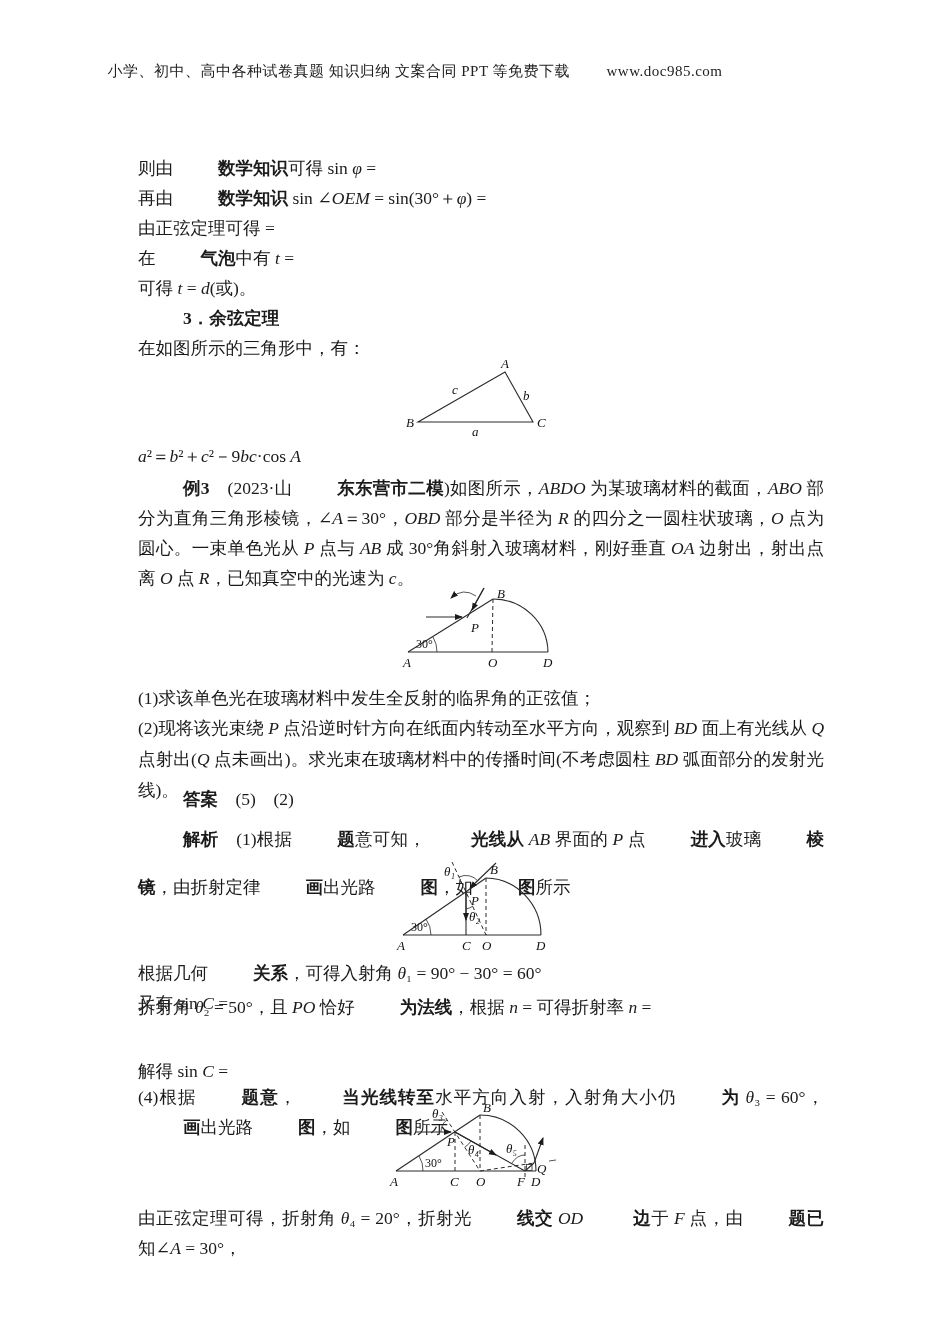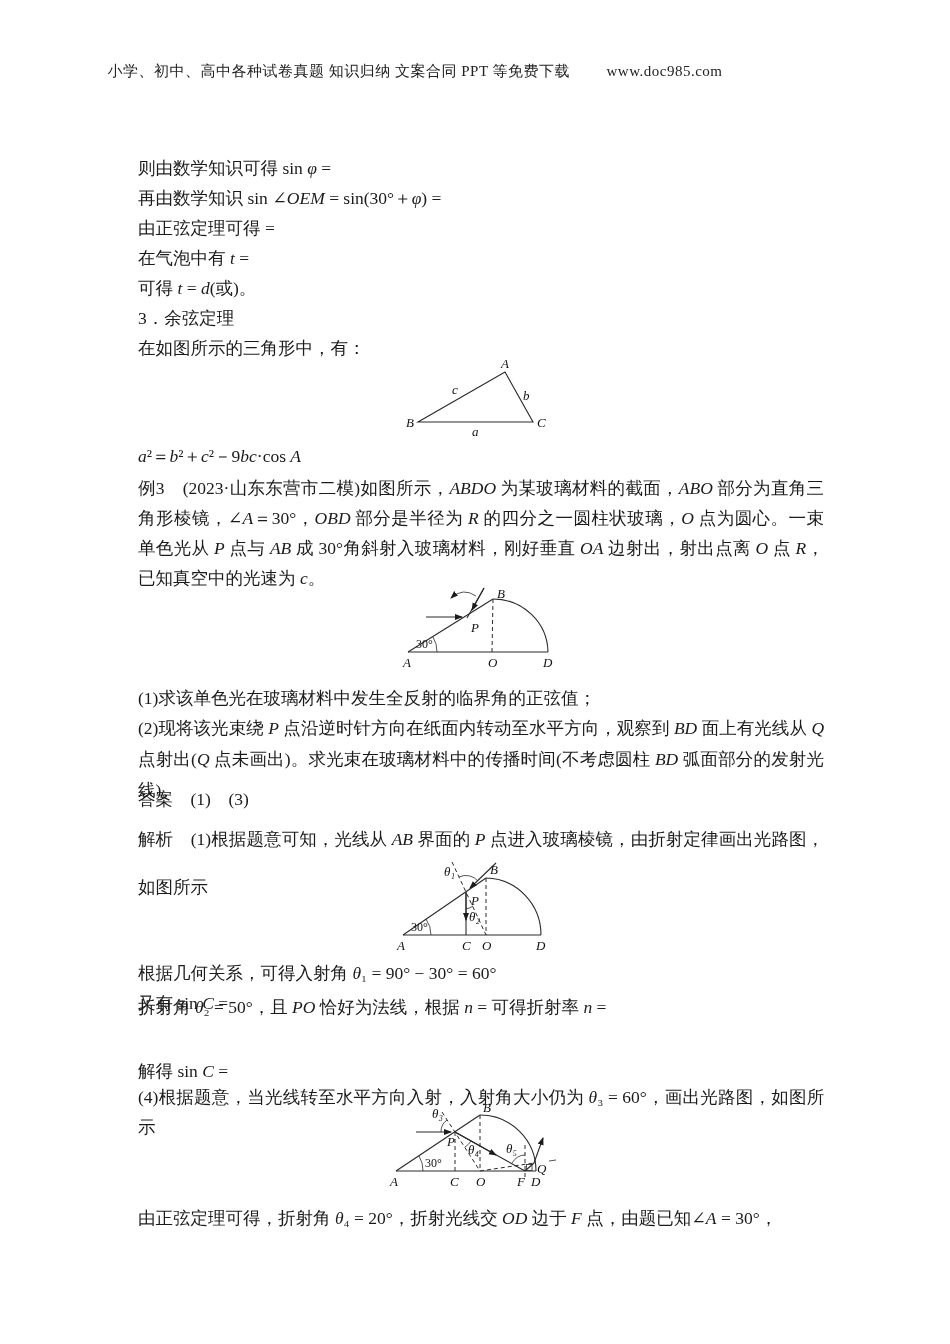--- a/index.html
+++ b/index.html
@@ -11,21 +11,21 @@
   .header {
     position:absolute; top:62px; left:0; width:830px; text-align:center;
     font-size:15px; color:#222; letter-spacing:0.5px;
   }
   .line {
     position:absolute; left:138px; width:686px; font-size:17.5px;
     line-height:30px; text-align:justify;
   }
   .lh31 { line-height:31px; }
   .lh32 { line-height:48px; }
-  .seg-b { font-weight:400; }
+  .seg-b { font-weight:700;padding-left:45px; }
   .seg-i { font-style:italic; }
   .fig { position:absolute; }
   .fig svg { display:block; }
   .fig text {
     font-size:13px; font-style:italic; fill:#111;
     font-family:"Liberation Serif","DejaVu Serif",serif;
   }
   .fig text.deg { font-style:normal; font-size:12px; }
   .s  { stroke:#2a2a2a; fill:none; stroke-width:1.1; }
   .sd { stroke:#2a2a2a; fill:none; stroke-width:1;   stroke-dasharray:4 3; }
@@ -86,21 +86,21 @@
     <text x="31" y="81">A</text>
     <text x="116" y="81">O</text>
     <text x="171" y="81">D</text>
     <text x="125" y="12">B</text>
     <text x="99" y="46">P</text>
   </svg>
 </div>
 
 <div class="line lh31" style="top:683px"><span>(1)求该单色光在玻璃材料中发生全反射的临界角的正弦值；</span></div>
 <div class="line lh31" style="top:713px"><span>(2)现将该光束绕 </span><span class="seg-i">P</span><span> 点沿逆时针方向在纸面内转动至水平方向，观察到 </span><span class="seg-i">BD</span><span> 面上有光线从 </span><span class="seg-i">Q</span><span> 点射出(</span><span class="seg-i">Q</span><span> 点未画出)。求光束在玻璃材料中的传播时间(不考虑圆柱 </span><span class="seg-i">BD</span><span> 弧面部分的发射光线)。</span></div>
-<div class="line" style="top:784px"><span class="seg-b">答案</span><span>　(1)　(3)</span></div>
+<div class="line" style="top:784px"><span class="seg-b">答案</span><span>　(5)　(2)</span></div>
 <div class="line lh32" style="top:815px"><span class="seg-b">解析</span><span>　(1)根据</span><span class="seg-b">题</span><span>意可知，</span><span class="seg-b">光线从</span><span> </span><span class="seg-i">AB</span><span> 界面的 </span><span class="seg-i">P</span><span> 点</span><span class="seg-b">进入</span><span>玻璃</span><span class="seg-b">棱镜</span><span>，由折射定律</span><span class="seg-b">画</span><span>出光路</span><span class="seg-b">图</span><span>，如</span><span class="seg-b">图</span><span>所示</span></div>
 
 <div class="fig" style="left:378px; top:858px">
   <svg width="245" height="97" viewBox="0 0 245 97">
     <path class="s" d="M 25 77 L 163 77"></path>
     <path class="s" d="M 25 77 L 108 20"></path>
     <path class="sd" d="M 74 4 L 108 77"></path>
     <path class="sd" d="M 108 20 L 108 77"></path>
     <path class="s" d="M 108 20 A 56 57 0 0 1 163 77"></path>
     <path class="s" d="M 118 5 L 92 30" marker-end="url(#arr)"></path>

